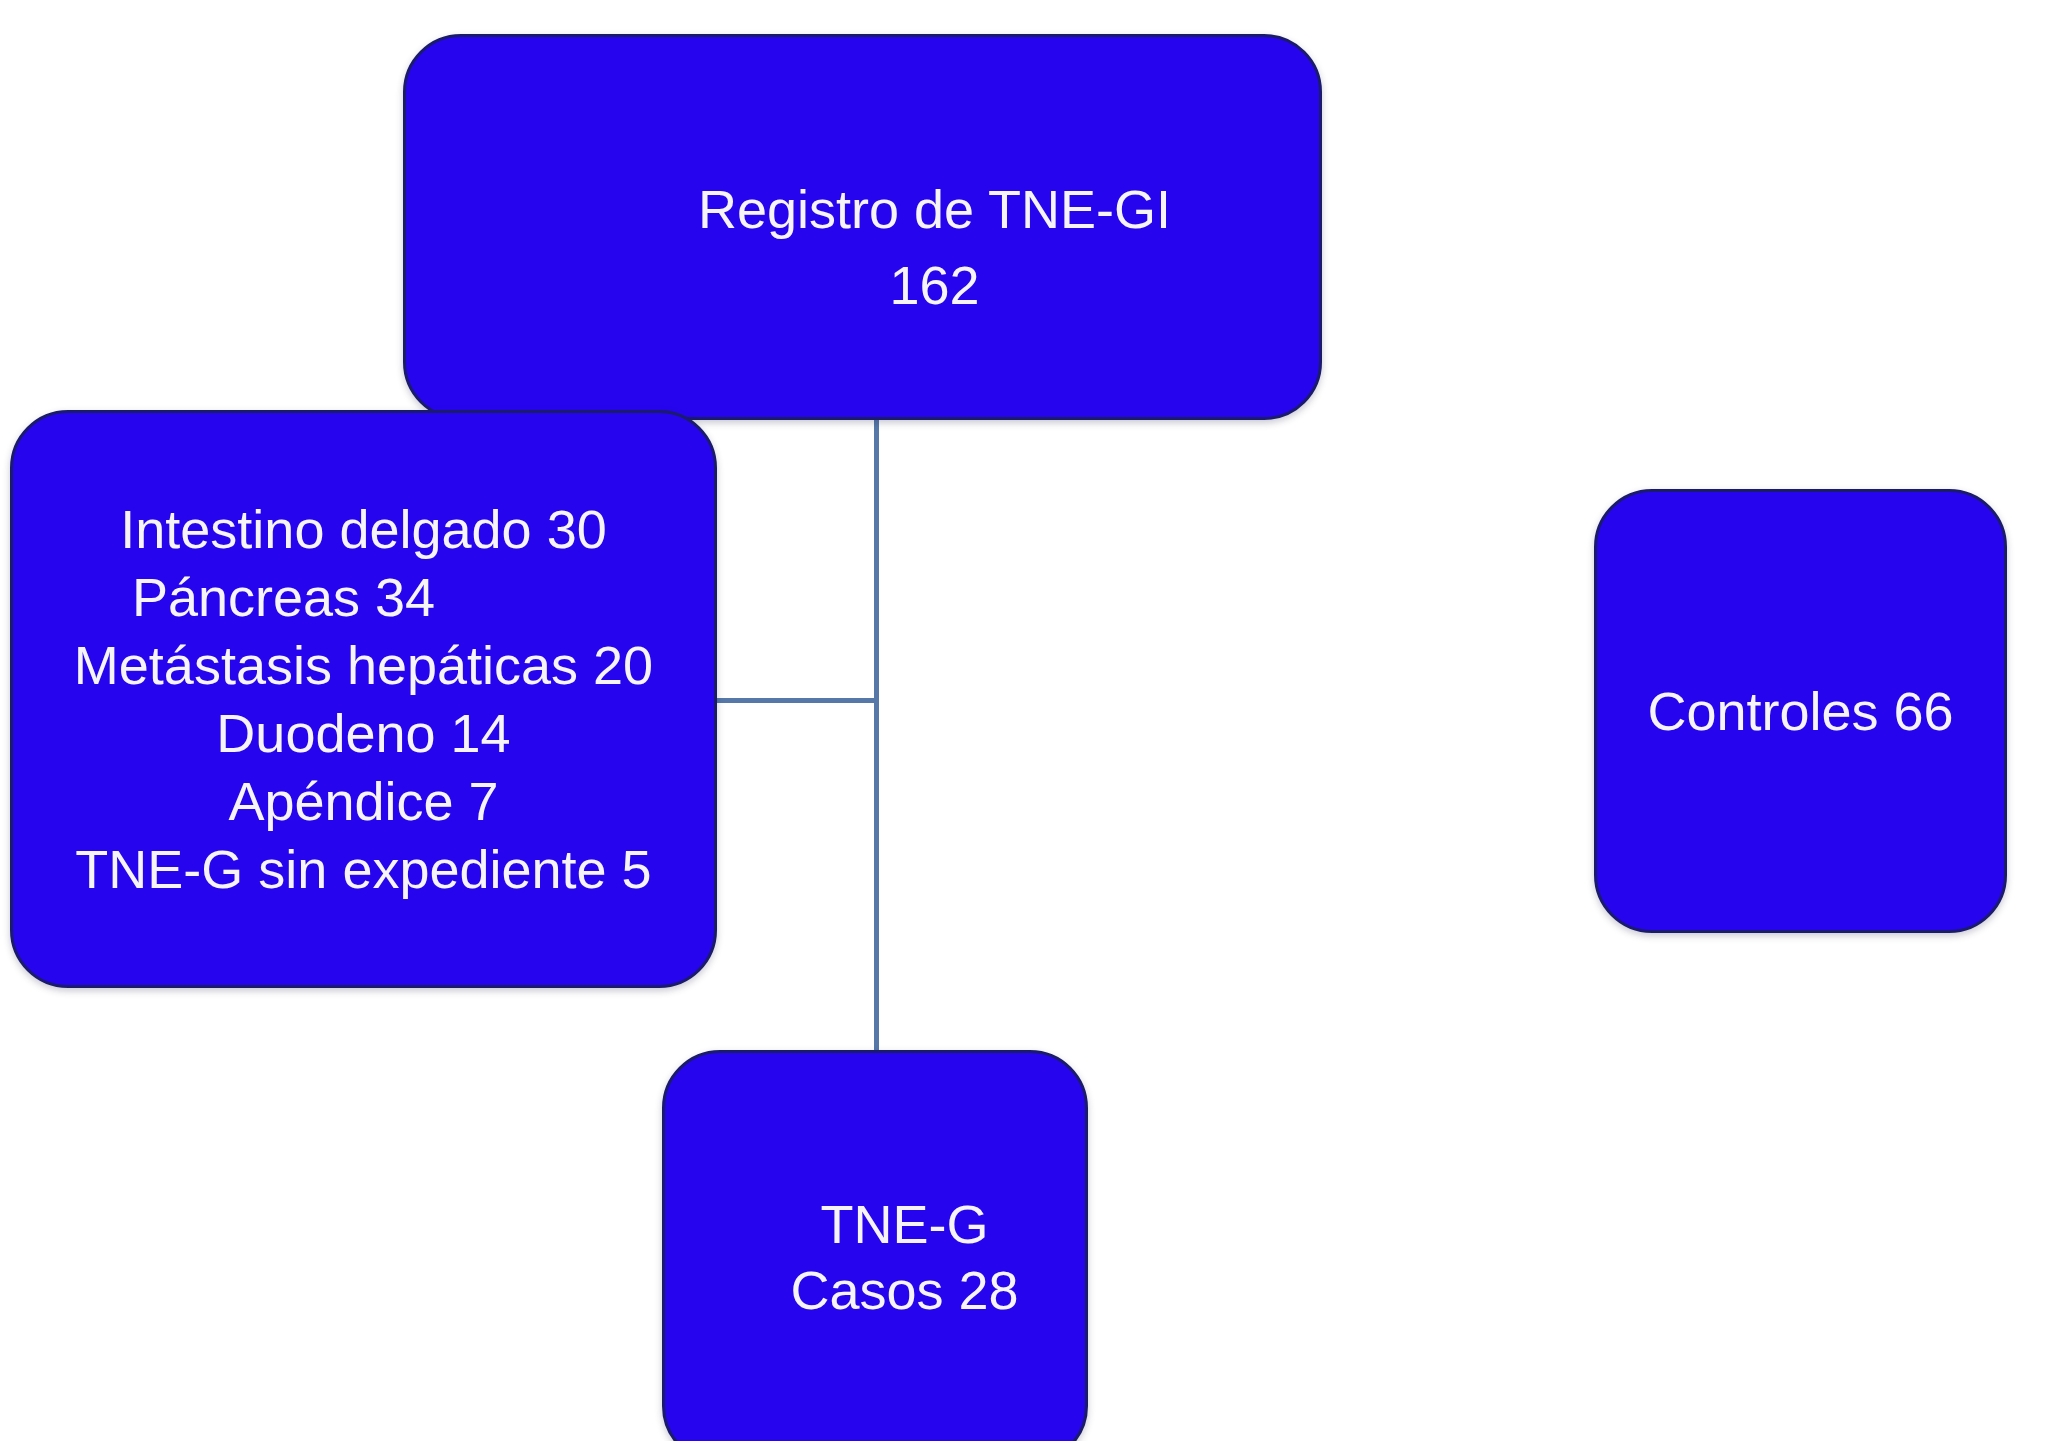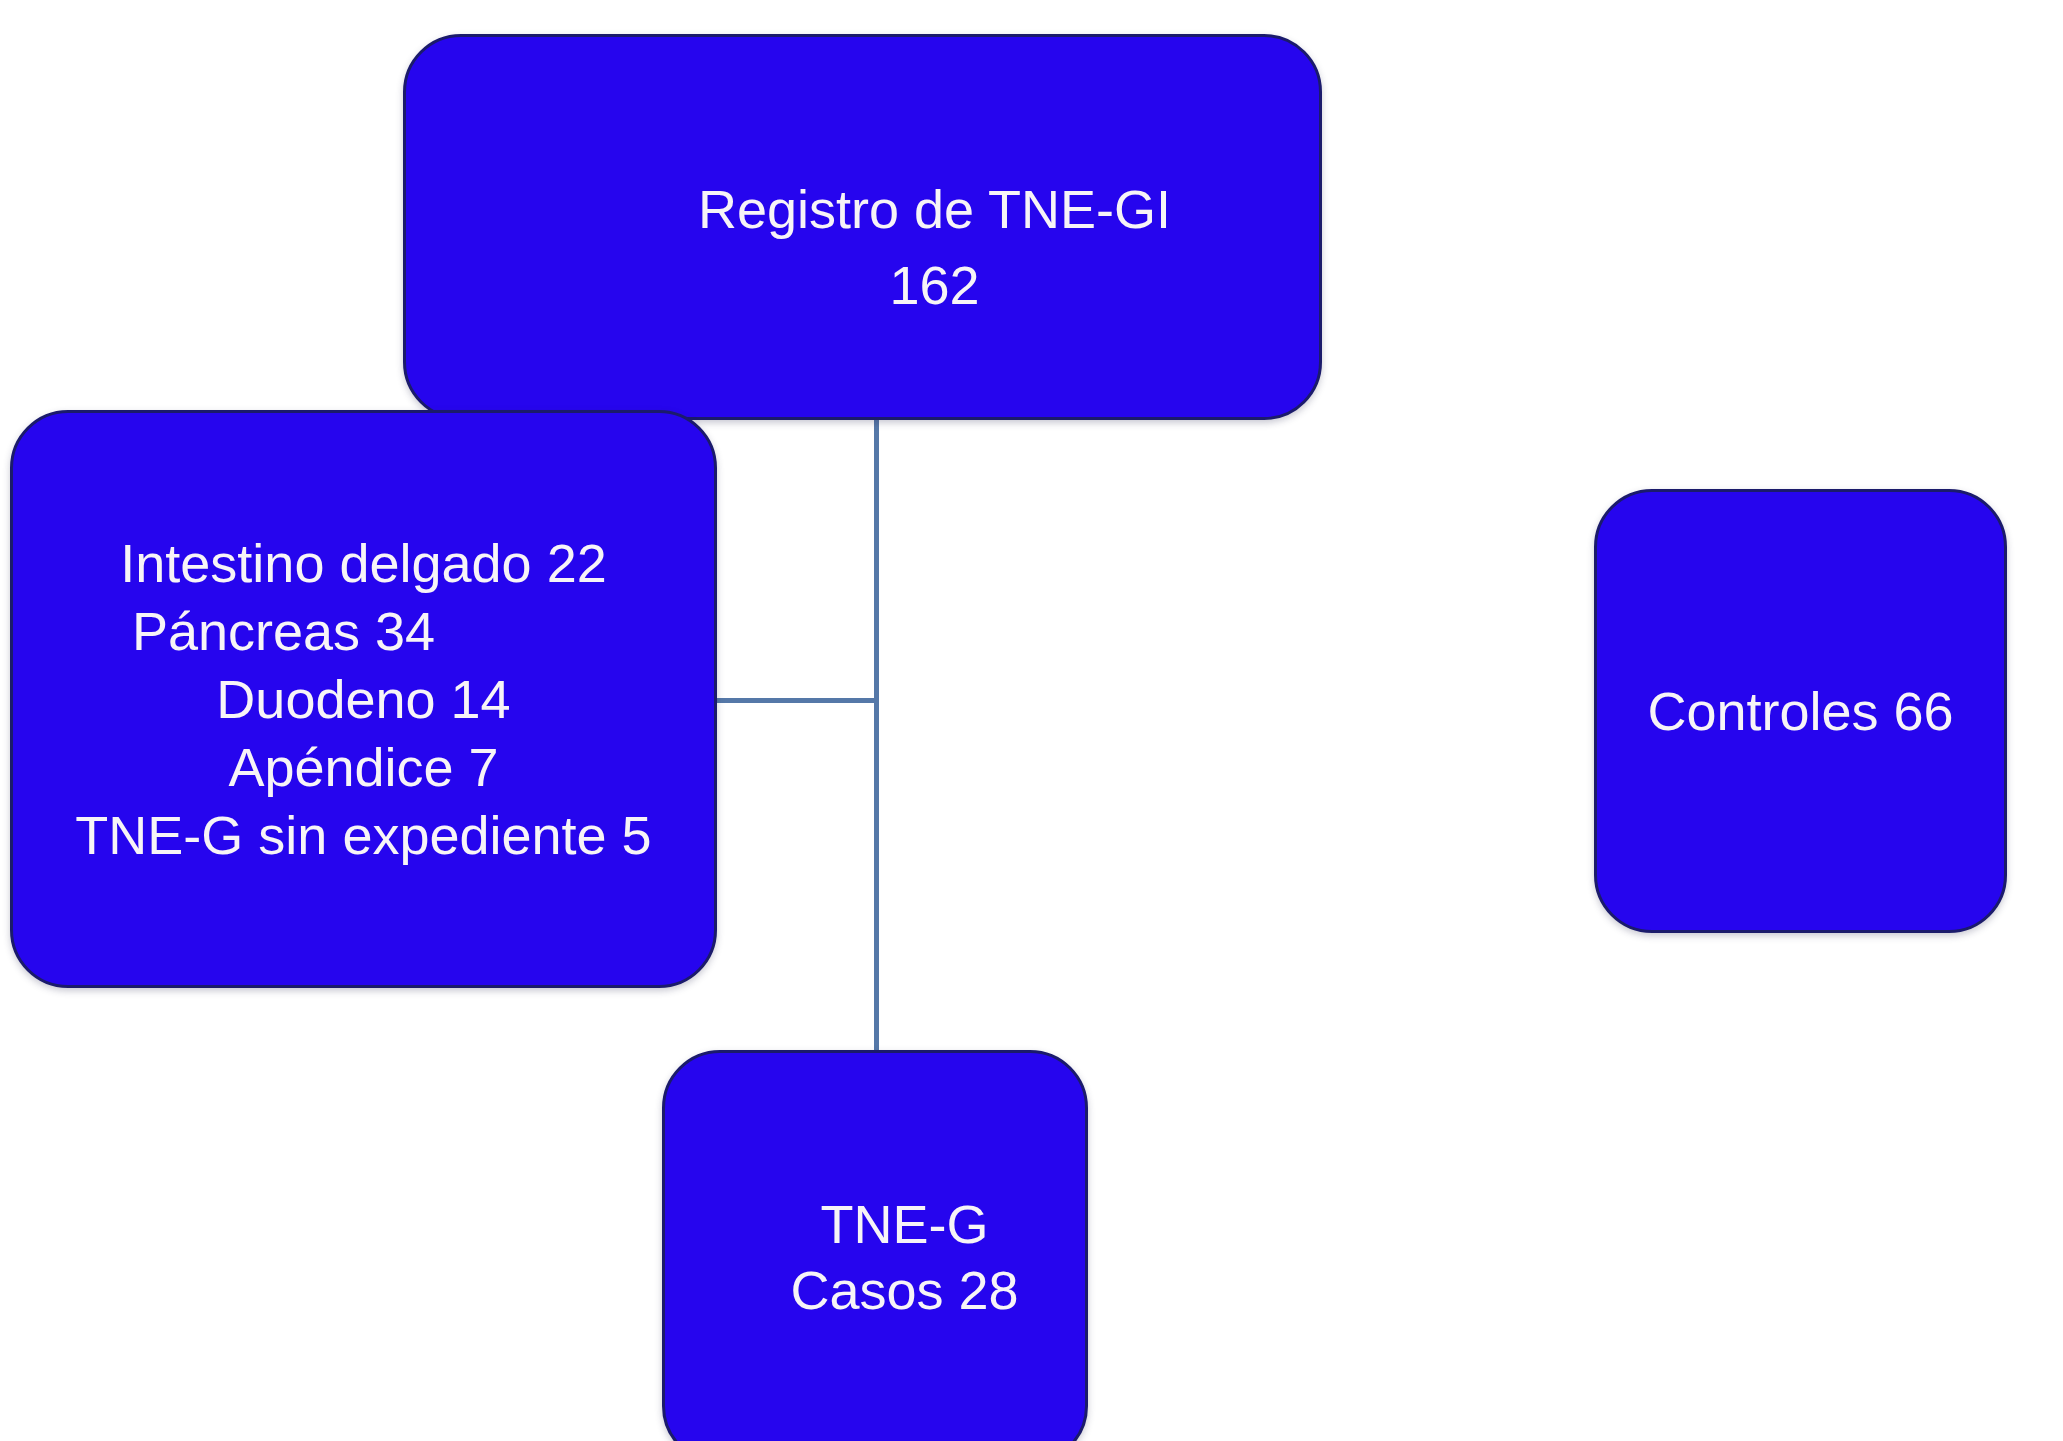--- a/index.html
+++ b/index.html
@@ -95,22 +95,23 @@
 
   <div class="connector v"></div>
   <div class="connector h"></div>
 
   <div class="box box-top">
     <div class="line">Registro de TNE-GI</div>
     <div class="line">162</div>
   </div>
 
   <div class="box box-left">
-    <div class="line">Intestino delgado 22</div>
+    <div class="line">Intestino delgado 30</div>
     <div class="line">Páncreas 34</div>
+    <div class="line">Metástasis hepáticas 20</div>
     <div class="line">Duodeno 14</div>
     <div class="line">Apéndice 7</div>
     <div class="line">TNE-G sin expediente 5</div>
   </div>
 
   <div class="box box-right">
     <div class="line">Controles 66</div>
   </div>
 
   <div class="box box-bottom">

